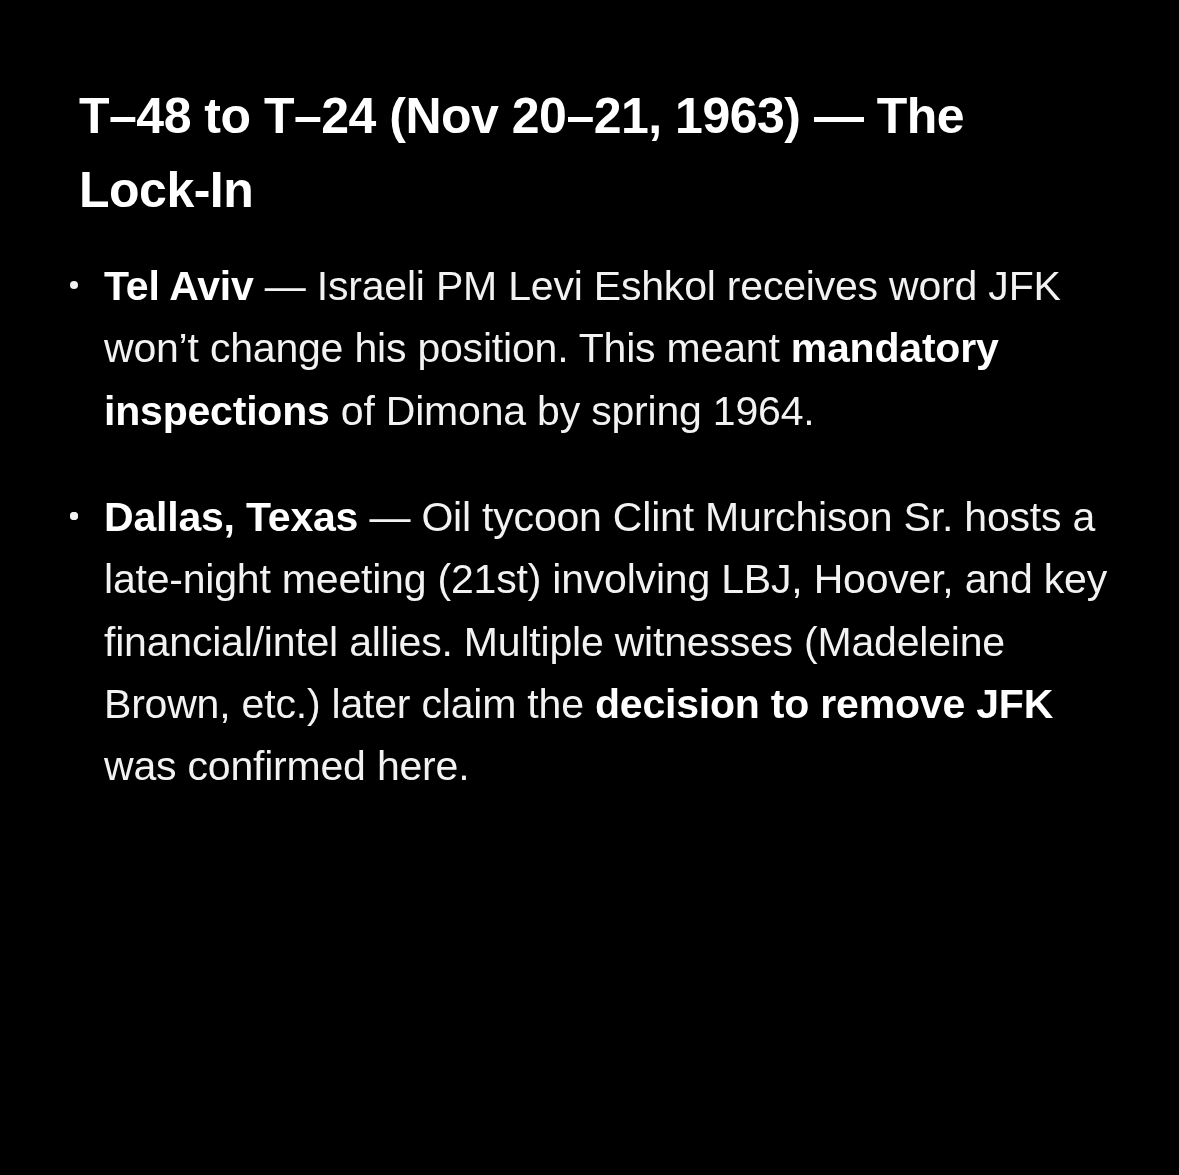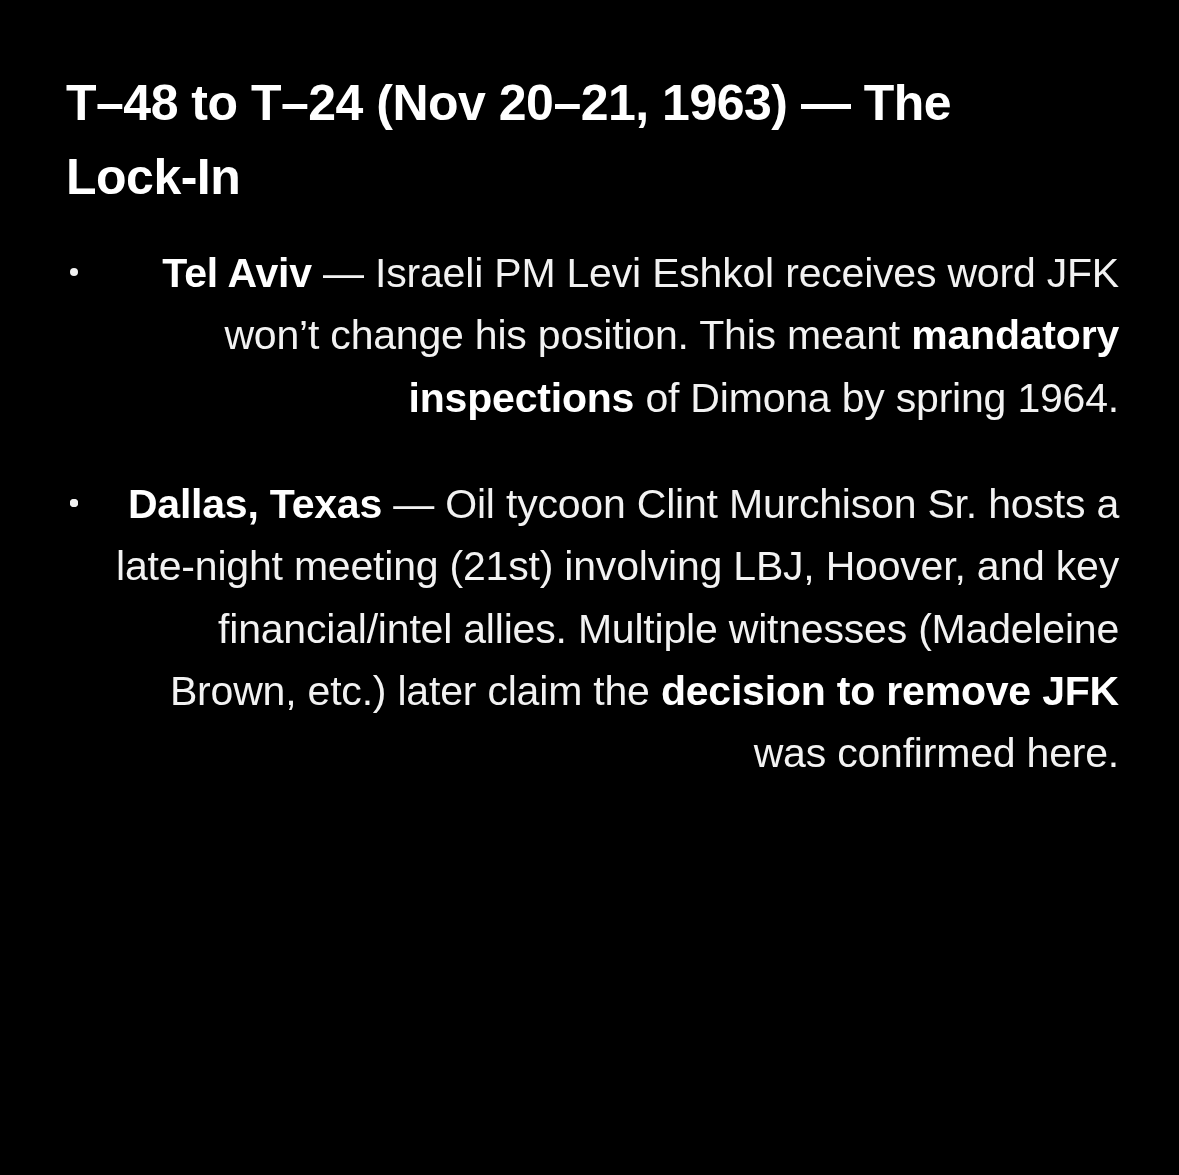--- a/index.html
+++ b/index.html
@@ -15,33 +15,32 @@
     -webkit-font-smoothing: antialiased;
     overflow: hidden;
   }
   .page {
     box-sizing: border-box;
     width: 1179px;
     height: 1175px;
     padding: 62px 60px 0 62px;
   }
   h1.title {
-    margin: 4px;
+    margin: 17px;
     font-size: 50px;
     line-height: 1.48;
     font-weight: 700;
     letter-spacing: -0.5px;
     color: #ffffff;
     max-width: 1010px;
   }
   ul.bullets {
     list-style: none;
     margin: 28px 0 0 0;
     padding: 0;
-    text-align: right;
   }
   ul.bullets li {
     position: relative;
     padding-left: 42px;
     margin-bottom: 44px;
     font-size: 41px;
     line-height: 1.52;
     font-weight: 400;
     color: #f2f2f2;
     letter-spacing: -0.2px;

